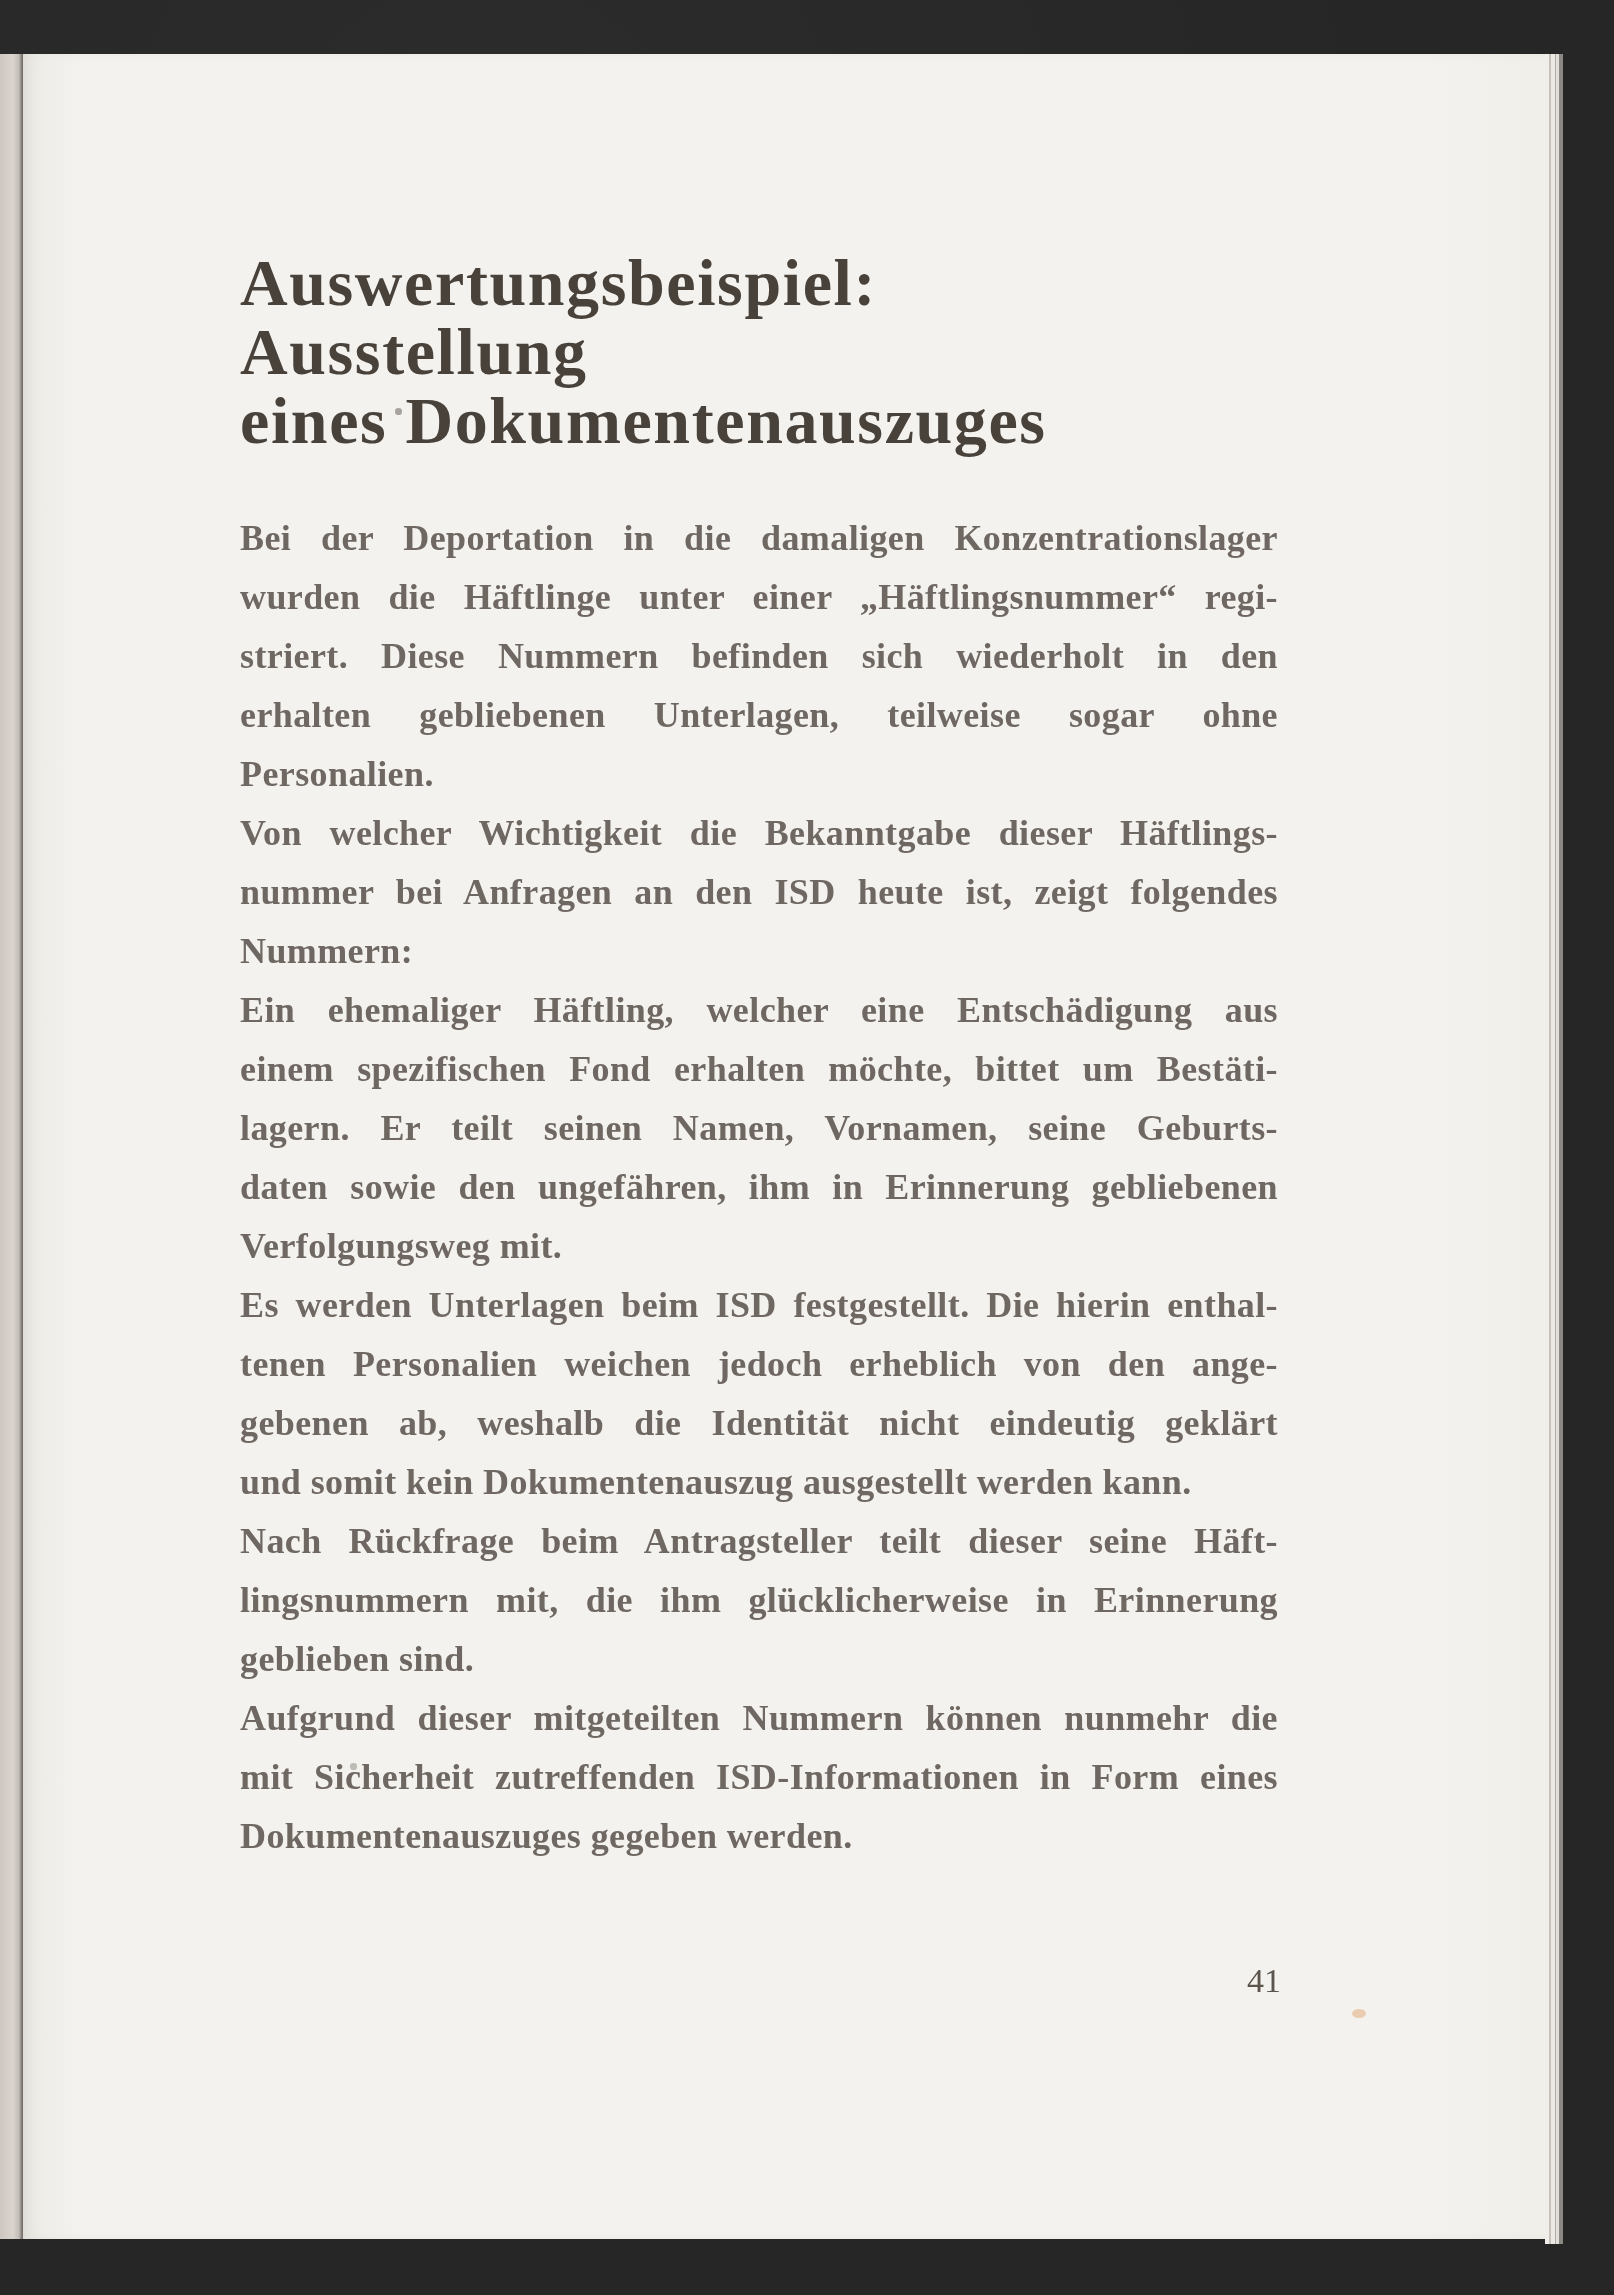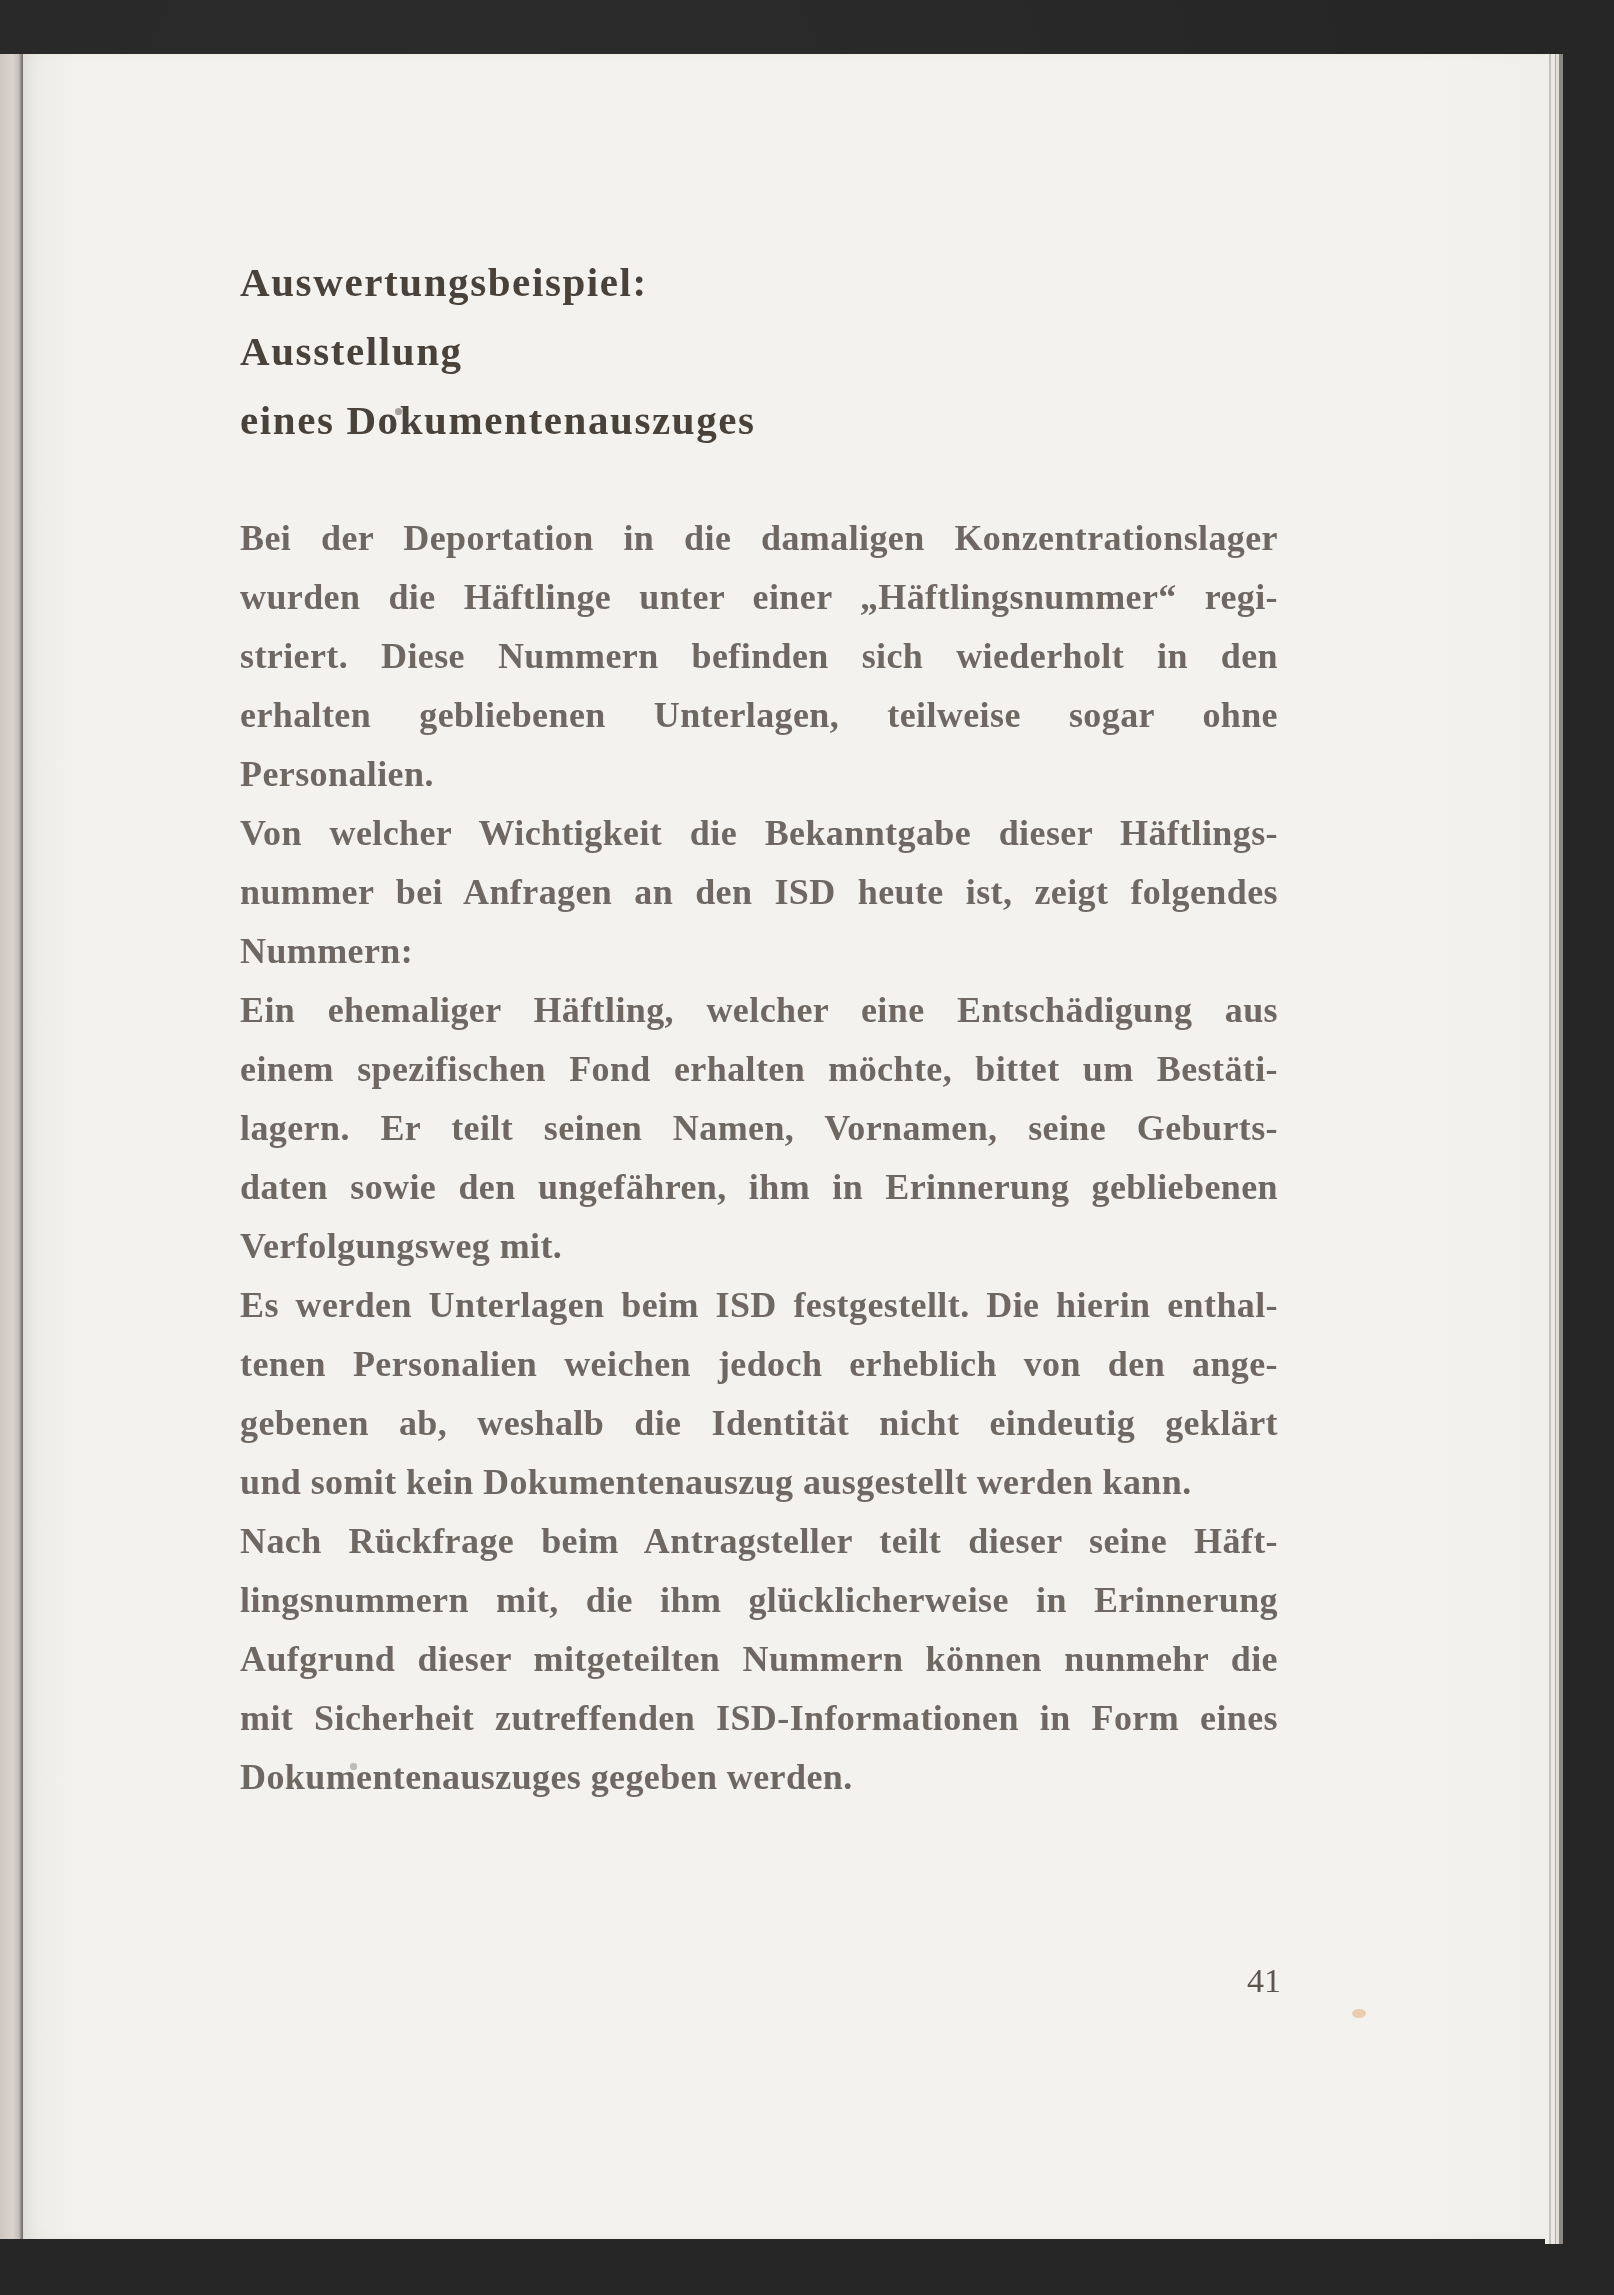--- a/index.html
+++ b/index.html
@@ -51,21 +51,21 @@
       #b2ada7 9.7px, #b2ada7 11.3px,
       #e2dfda 11.3px, #e2dfda 14.5px,
       #8b8782 14.5px, #8b8782 18px);
   }
   .heading {
     position: absolute;
     left: 240px;
     top: 248px;
     width: 1130px;
     color: #49423b;
-    font-size: 41px;
+    font-size: 66px;
     font-weight: 700;
     letter-spacing: 1.6px;
     line-height: 69px;
     white-space: nowrap;
   }
   .body-text {
     position: absolute;
     left: 240px;
     top: 509px;
     width: 1038px;
@@ -154,20 +154,21 @@
       <div class="line">einem spezifischen Fond erhalten möchte, bittet um Bestäti-</div>
       <div class="line">lagern. Er teilt seinen Namen, Vornamen, seine Geburts-</div>
       <div class="line">daten sowie den ungefähren, ihm in Erinnerung gebliebenen</div>
       <div class="line para-end">Verfolgungsweg mit.</div>
       <div class="line">Es werden Unterlagen beim ISD festgestellt. Die hierin enthal-</div>
       <div class="line">tenen Personalien weichen jedoch erheblich von den ange-</div>
       <div class="line">gebenen ab, weshalb die Identität nicht eindeutig geklärt</div>
       <div class="line para-end">und somit kein Dokumentenauszug ausgestellt werden kann.</div>
       <div class="line">Nach Rückfrage beim Antragsteller teilt dieser seine Häft-</div>
       <div class="line">lingsnummern mit, die ihm glücklicherweise in Erinnerung</div>
+      <div class="line para-end">geblieben sind.</div>
       <div class="line">Aufgrund dieser mitgeteilten Nummern können nunmehr die</div>
       <div class="line">mit Sicherheit zutreffenden ISD-Informationen in Form eines</div>
       <div class="line para-end">Dokumentenauszuges gegeben werden.</div>
     </div>
 
   <div class="page-number">41</div>
 
   <div class="speck-dot-1"></div>
   <div class="speck-dot-2"></div>
   <div class="speck-orange"></div>

